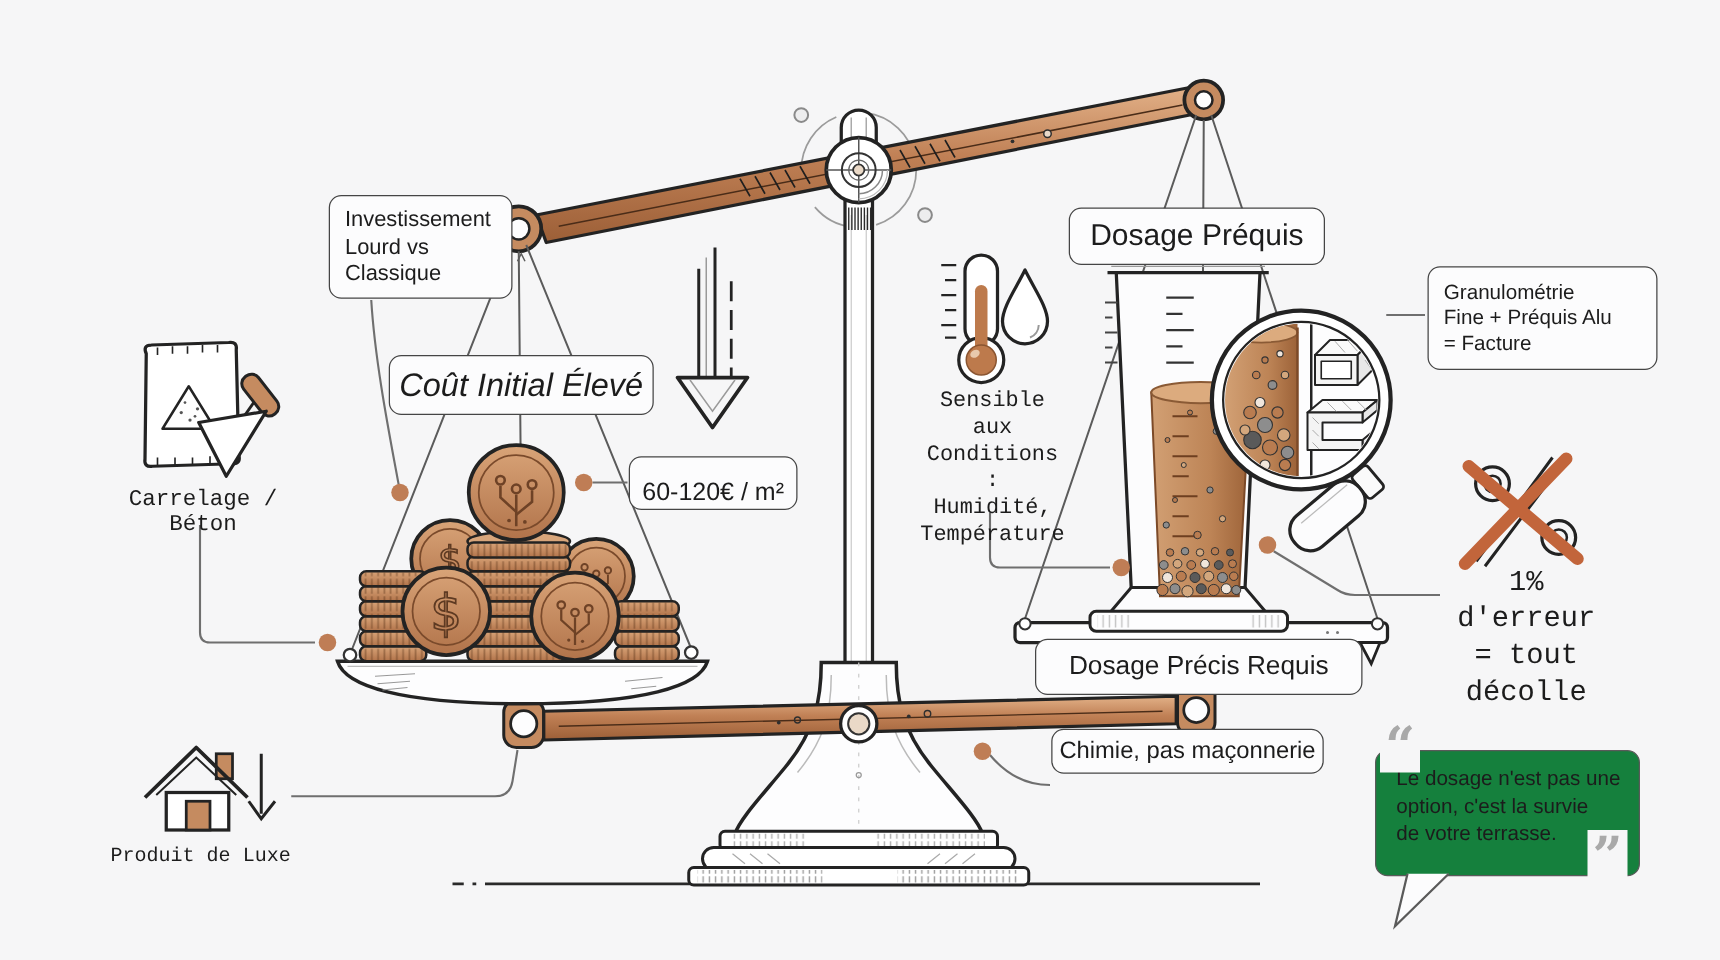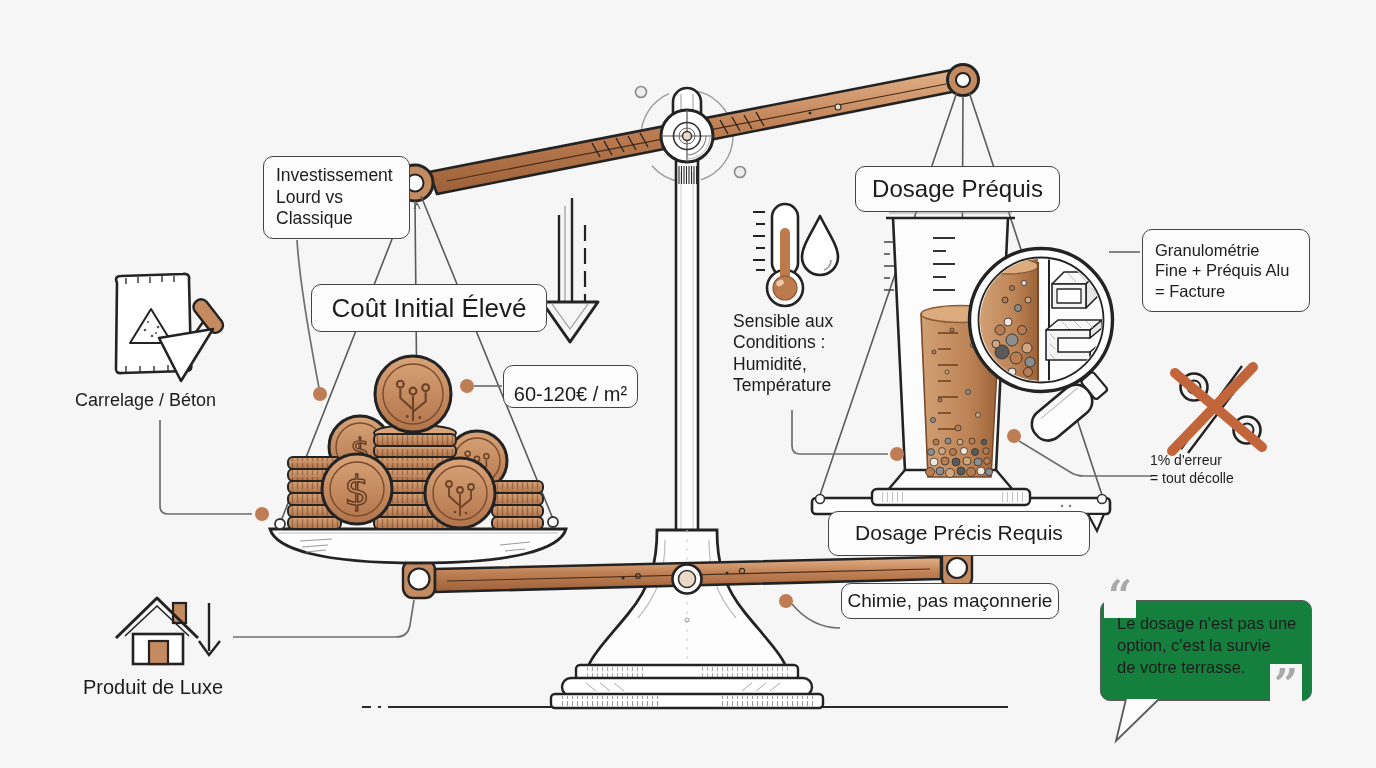--- a/index.html
+++ b/index.html
@@ -3,21 +3,21 @@
 <meta charset="utf-8">
 <style>
   html,body{margin:0;padding:0;background:#f6f6f7;}
   #stage{position:relative;width:1376px;height:768px;overflow:hidden;
          font-family:"Liberation Sans",sans-serif;color:#1c1c1c;background:#f6f6f7;}
   svg.base{position:absolute;left:0;top:0;}
   .abox{position:absolute;background:#fcfcfd;border:1.8px solid #454545;border-radius:10px;
         box-sizing:border-box;display:flex;align-items:center;justify-content:center;
         text-align:center;line-height:1.25;z-index:4;}
   .ml{flex-direction:column;align-items:flex-start;text-align:left;justify-content:center;padding:6px 12px;}
-  .plabel{position:absolute;z-index:4;}
+  .plabel{position:absolute;text-align:center;z-index:4;font-family:Liberation Mono, monospace;}
   .bubble{position:absolute;background:#15803d;border:1.8px solid #5a5a5a;border-radius:10px;
           box-sizing:border-box;z-index:4;text-align:left;}
   .quote-mark{position:absolute;font-family:"DejaVu Serif",serif;font-weight:bold;color:#a9a9a9;
               background:#f6f6f7;padding:0 4px;line-height:1;z-index:6;}
   .tailsvg{position:absolute;left:0;top:0;z-index:5;pointer-events:none;}
 </style>
 </head>
 <body>
 
 <div id="stage">
@@ -390,58 +390,58 @@
         <circle cx="786" cy="601" r="7"></circle>
   </g>
 </svg>
 
 <div class="abox ml" style="left:231px;top:156px;width:147px;height:83px;font-size:17.5px;margin-left:32px;">
   <div>Investissement</div>
   <div>Lourd vs</div>
   <div>Classique</div>
 </div>
 
-<div class="abox" style="left:311px;top:284px;width:236px;height:48px;font-size:26px;">
+<div class="abox" style="left:311px;top:284px;width:212px;height:48px;font-size:26px;font-style:italic;">
   <span>Coût Initial Élevé</span>
 </div>
 
 <div class="abox" style="left:503px;top:365px;width:135px;height:43px;font-size:20px;align-items:flex-end;">
   <span>60-120€ / m²</span>
 </div>
 
 <div class="abox" style="left:855px;top:166px;width:205px;height:46px;font-size:24px;">
   <span>Dosage Préquis</span>
 </div>
 
-<div class="abox ml" style="left:1142px;top:213px;width:168px;height:83px;font-size:16.5px;margin-top:16px;">
+<div class="abox ml" style="left:1142px;top:213px;width:184px;height:83px;font-size:16.5px;">
   <div>Granulométrie</div>
   <div>Fine + Préquis Alu</div>
   <div>= Facture</div>
 </div>
 
 <div class="abox" style="left:828px;top:511px;width:262px;height:45px;font-size:21px;">
   <span>Dosage Précis Requis</span>
 </div>
 
 <div class="abox" style="left:841px;top:583px;width:218px;height:36px;font-size:19px;">
   <span>Chimie, pas maçonnerie</span>
 </div>
 
 <div class="plabel" style="left:75px;top:390px;width:175px;font-size:18px;">Carrelage / Béton</div>
 
-<div class="plabel" style="left:83px;top:676px;width:155px;font-size:20px;">Produit de Luxe</div>
+<div class="plabel" style="left:83px;top:676px;width:155px;font-size:16px;">Produit de Luxe</div>
 
 <div class="plabel" style="left:733px;top:311px;width:122px;font-size:17.5px;line-height:1.22;">
   <div>Sensible aux</div>
   <div>Conditions :</div>
   <div>Humidité,</div>
   <div>Température</div>
 </div>
 
-<div class="plabel" style="left:1150px;top:452px;width:142px;font-size:14px;line-height:1.27;">
+<div class="plabel" style="left:1150px;top:452px;width:142px;font-size:23px;line-height:1.27;">
   <div>1% d'erreur</div>
   <div>= tout décolle</div>
 </div>
 
 <div class="bubble" style="left:1100px;top:600px;width:212px;height:101px;font-size:16.5px;line-height:1.32;padding:12px 0 0 16px;">
   <div>Le dosage n'est pas une</div>
   <div>option, c'est la survie</div>
   <div>de votre terrasse.</div>
 </div>
 <svg class="tailsvg" width="1376" height="768">

